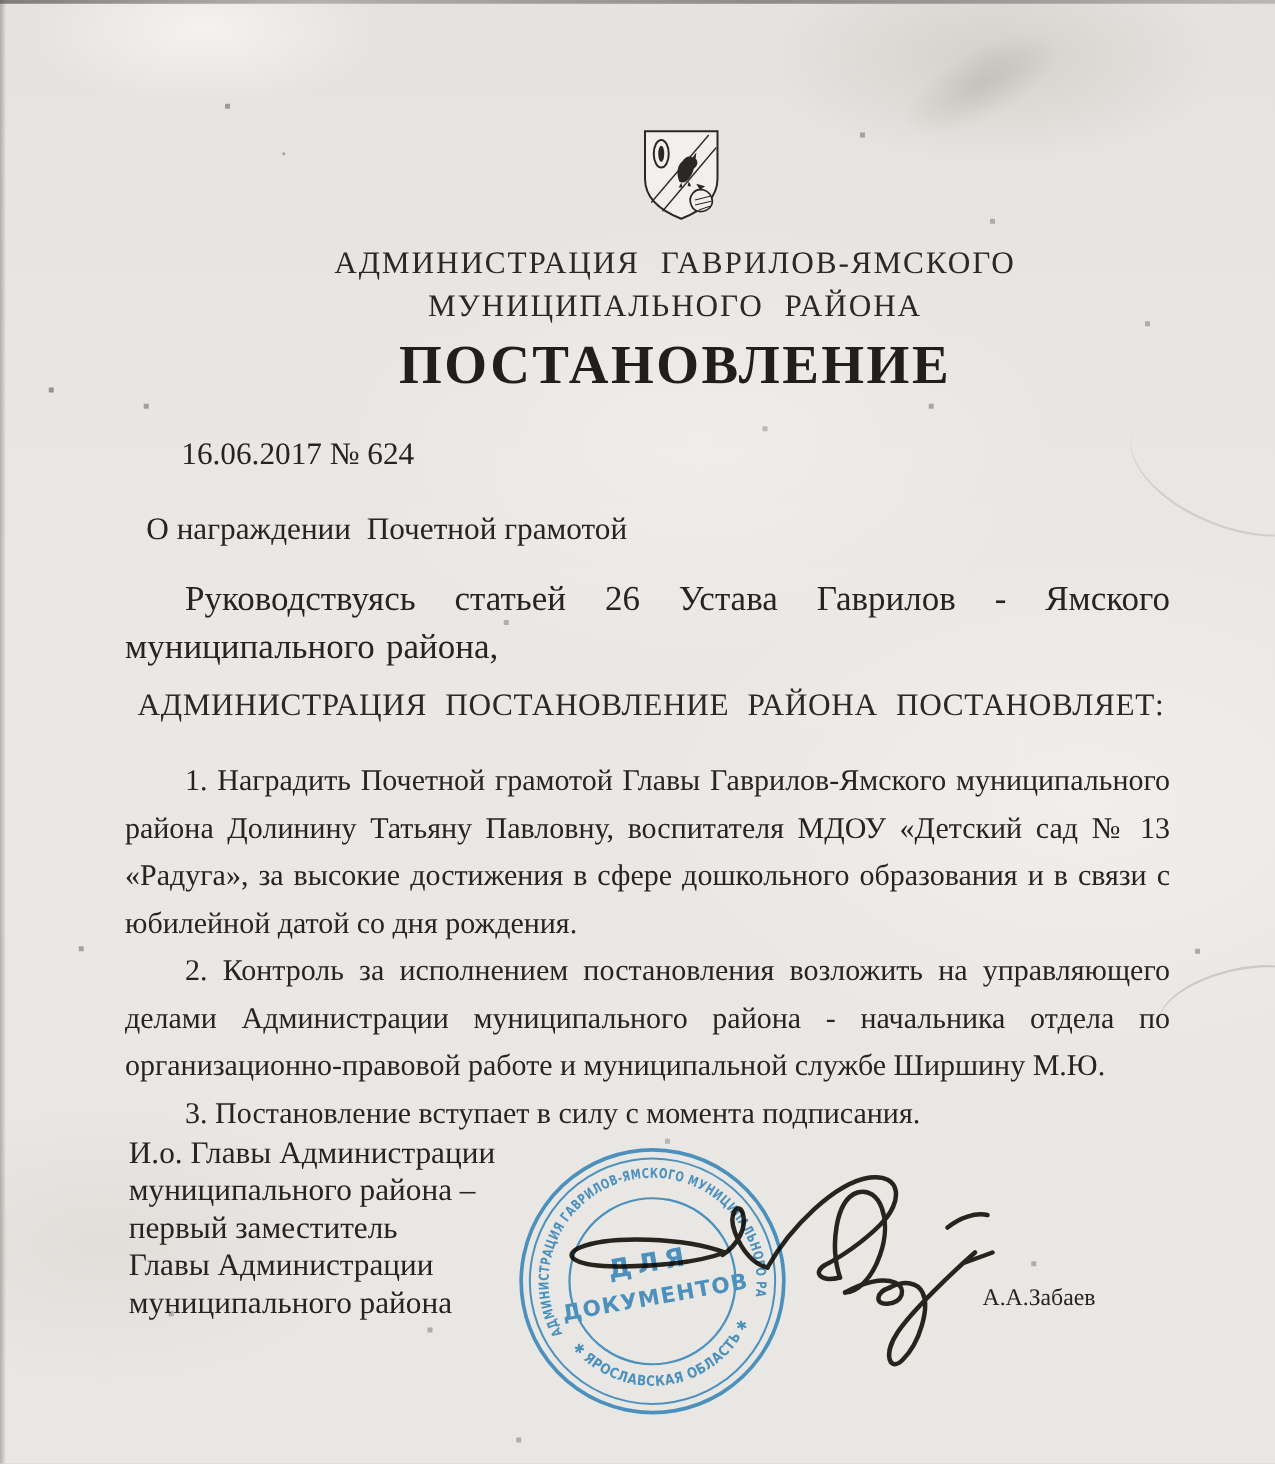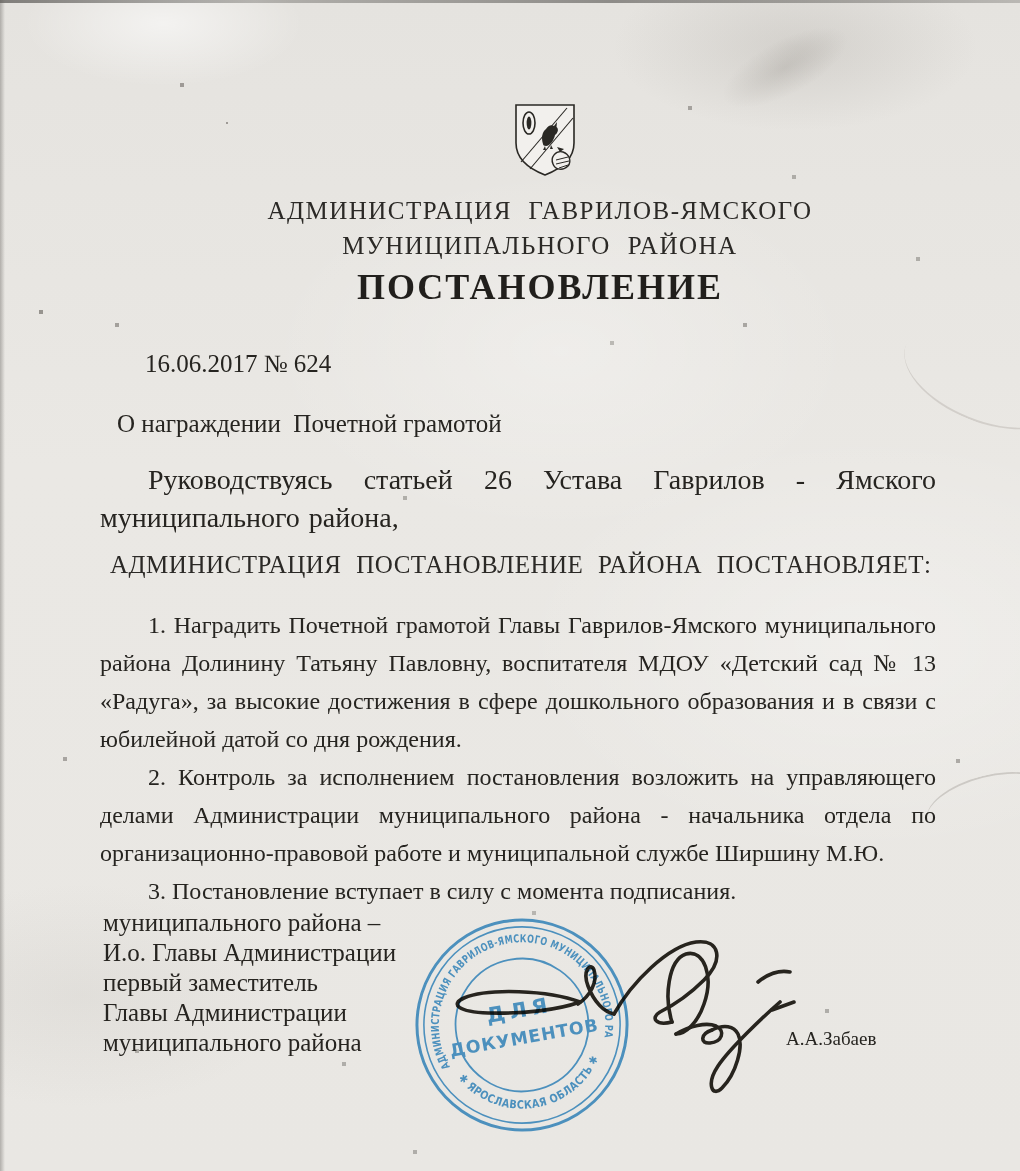--- a/index.html
+++ b/index.html
@@ -40,21 +40,21 @@
       148px 1192px 0 0 rgba(70,65,60,.4), 343px 1063px 0 1px rgba(70,65,60,.35),
       826px 1010px 0 1px rgba(70,65,60,.35), 917px 258px 0 1px rgba(70,65,60,.35),
       957px 760px 0 1px rgba(70,65,60,.38), 136px 1050px 0 1px rgba(70,65,60,.35),
       414px 1151px 0 1px rgba(70,65,60,.35), 611px 342px 0 1px rgba(70,65,60,.30),
       226px 122px 0 0 rgba(70,65,60,.45), 533px 912px 0 1px rgba(70,65,60,.30);}
   
   .coat{position:absolute;left:512px;top:101px;width:66px;height:78px;}
   .org-name{position:absolute;top:193px;left:60px;width:960px;text-align:center;
     font-size:25px;line-height:35px;letter-spacing:1.5px;word-spacing:9px;color:#2b2926;}
   .doc-type{position:absolute;top:266px;left:60px;width:960px;text-align:center;margin:0;
-    font-size:36px;font-weight:bold;letter-spacing:2px;color:#211f1c;font-family:Liberation Serif, serif;}
+    font-size:44px;font-weight:bold;letter-spacing:2px;color:#211f1c;font-family:Liberation Serif, serif;}
   .date-line{position:absolute;top:350px;left:117px;font-size:25px;margin-left:28px;}
   .subject{position:absolute;top:410px;left:117px;font-size:25px;white-space:pre-wrap;}
   .preamble{position:absolute;top:461px;left:100px;width:836px;margin:0;
     font-size:28px;line-height:38px;text-align:justify;text-indent:48px;word-spacing:2px;}
   .resolves{position:absolute;top:551px;left:110px;white-space:nowrap;
     font-size:25px;letter-spacing:0.5px;word-spacing:8px;color:#2b2926;}
   .items{position:absolute;top:606px;left:100px;width:836px;}
   .items p{margin:0;font-size:24px;line-height:38px;text-align:justify;text-indent:48px;}
   .sign-block{position:absolute;top:908px;left:103px;font-size:25px;line-height:30px;}
   .sign-name{position:absolute;top:1028px;left:786px;font-size:19px;}
@@ -104,22 +104,22 @@
   <p class="preamble">Руководствуясь статьей 26 Устава Гаврилов - Ямского муниципального района,</p>
   <div class="resolves">АДМИНИСТРАЦИЯ ПОСТАНОВЛЕНИЕ РАЙОНА ПОСТАНОВЛЯЕТ:</div>
 
   <div class="items">
     <p>1. Наградить Почетной грамотой Главы Гаврилов-Ямского муниципального района Долинину Татьяну Павловну, воспитателя МДОУ «Детский сад № 13 «Радуга», за высокие достижения в сфере дошкольного образования и в связи с юбилейной датой со дня рождения.</p>
     <p>2. Контроль за исполнением постановления возложить на управляющего делами Администрации муниципального района - начальника отдела по организационно-правовой работе и муниципальной службе Ширшину М.Ю.</p>
     <p>3. Постановление вступает в силу с момента подписания.</p>
   </div>
 
   <div class="sign-block">
+    <div>И.о. Главы Администрации</div>
     <div>муниципального района –</div>
-    <div>И.о. Главы Администрации</div>
     <div>первый заместитель</div>
     <div>Главы Администрации</div>
     <div>муниципального района</div>
   </div>
 
   <div class="stamp">
     <svg viewBox="0 0 220 220" width="218" height="218" xmlns="http://www.w3.org/2000/svg">
       <circle cx="110" cy="110" r="106" fill="none" stroke="#4698d2" stroke-width="3"></circle>
       <circle cx="110" cy="110" r="99" fill="none" stroke="#4698d2" stroke-width="1.6"></circle>
       <circle cx="110" cy="110" r="67" fill="none" stroke="#4698d2" stroke-width="1.8"></circle>

